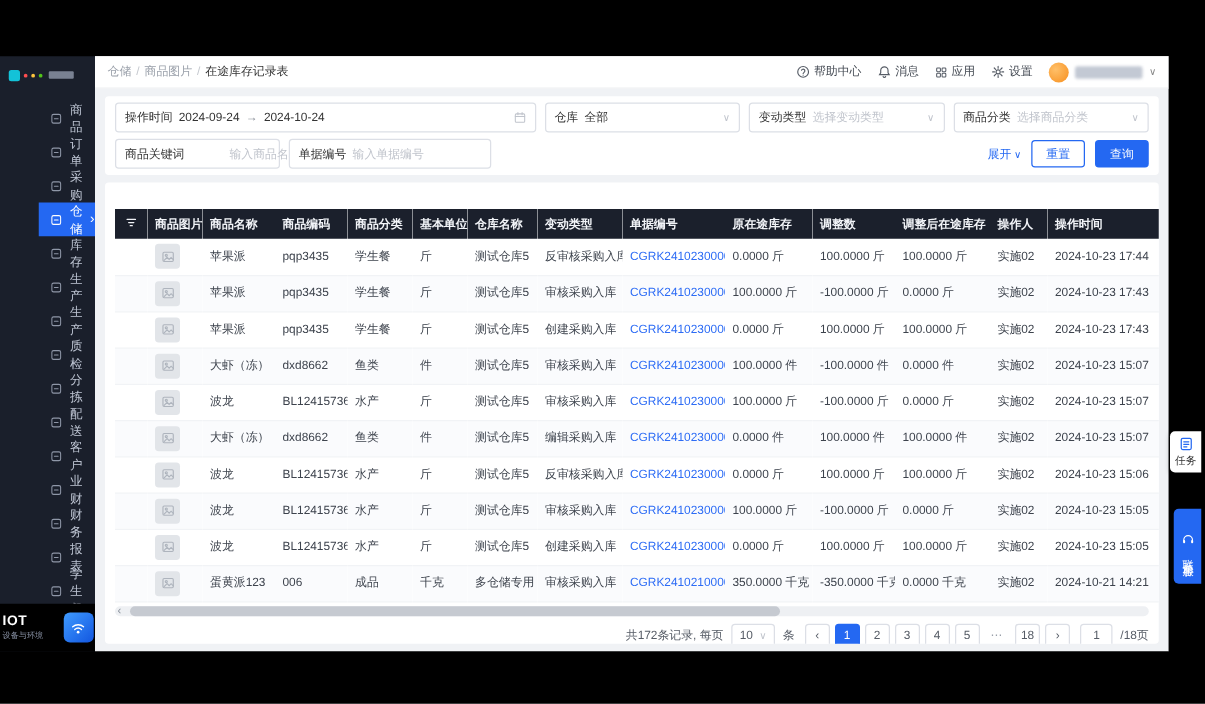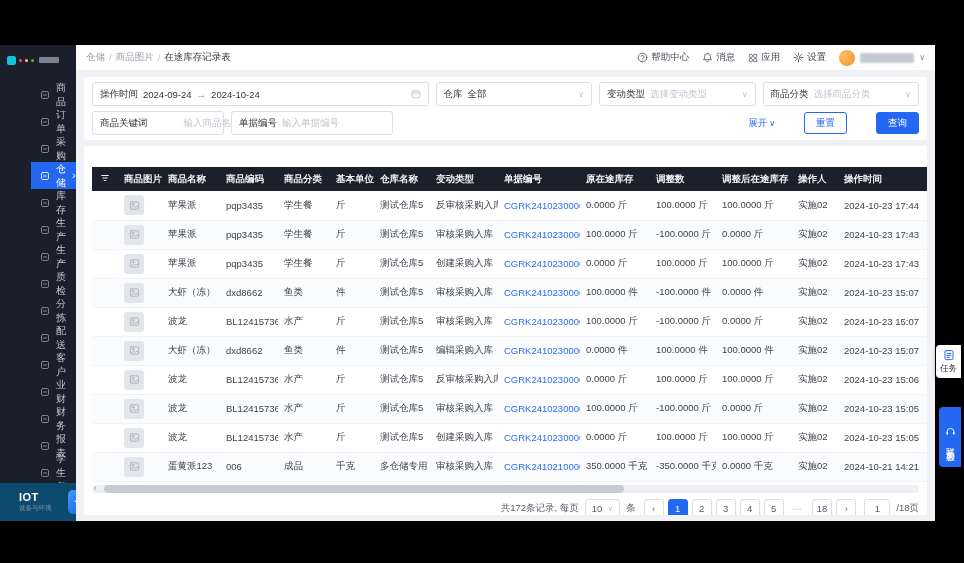--- a/index.html
+++ b/index.html
@@ -14,21 +14,21 @@
   .logo-sq { width:9px; height:9px; border-radius:2px; background:#13c2d8; }
   .logo-dot { width:3px; height:3px; border-radius:50%; }
   .d1{background:#ff4d4f;} .d2{background:#ffc53d;} .d3{background:#52c41a;}
   .logo-bar { width:20px; height:6px; background:#9aa3b5; border-radius:1px; opacity:.75; margin-left:2px; }
   .menu { flex:1; padding-top:10px; display:flex; flex-direction:column; gap:0; overflow:hidden; }
   .side-item { height:27px; flex-shrink:0; display:flex; align-items:center; gap:6px; padding:0 9px; font-size:10px; color:#bfc6d4; cursor:pointer;margin-left:31px; }
   .side-item .s-icon { display:flex; color:#8f97a8; }
   .side-item.active { background:#2468f2; color:#fff; }
   .side-item.active .s-icon { color:#fff; }
   .s-caret { margin-left:auto; color:#fff; font-size:11px; line-height:1; }
-  .iot { height:38px; background:#0c4a6e; display:flex; align-items:center; padding:0 19px; gap:16px; flex-shrink:0; }
+  .iot { height:38px; background:#000000; display:flex; align-items:center; padding:0 2px; gap:16px; flex-shrink:0; }
   .iot-txt .t1 { color:#fff; font-weight:bold; font-size:11px; letter-spacing:.5px; line-height:1.1; }
   .iot-txt .t2 { color:#8a93a6; font-size:6.5px; white-space:nowrap; }
   .iot-badge { width:24px; height:24px; border-radius:5px; background:linear-gradient(135deg,#3f9bff,#1256e0); margin-left:auto; display:flex; align-items:center; justify-content:center; color:#fff; flex-shrink:0; }
 
   
   .main { width:859px; display:flex; flex-direction:column; background:#f0f2f5; flex-shrink:0; }
   .topbar { height:26px; background:#fff; display:flex; align-items:center; padding:0 10px; flex-shrink:0; border-bottom:1px solid #eef0f2; }
   .crumb { font-size:9.5px; color:#9aa0aa; display:flex; gap:4px; align-items:center; }
   .crumb .cur { color:#333; }
   .crumb .sep { color:#c3c7cd; }
@@ -50,21 +50,21 @@
   .f-label { color:#333; white-space:nowrap; }
   .f-value { color:#333; white-space:nowrap;text-align:right; }
   .f-ph { color:#c0c4cc; white-space:nowrap; }
   .f-sep { color:#8a8f99; }
   .f-caret { margin-left:auto; color:#c0c4cc; font-size:8px; }
   .f-ico { margin-left:auto; color:#c0c4cc; display:flex; }
   .w-time{width:340px;} .w-wh{width:158px;} .w-ct{width:158px;} .w-cat{width:158px;} .w-kw{width:132px;gap:36px;} .w-doc{width:162px;}
   .f-actions { margin-left:auto; display:flex; align-items:center; gap:8px; }
   .expand-link { color:#2468f2; font-size:9.5px; display:flex; align-items:center; gap:2px; cursor:pointer; }
   .x-caret { font-size:8px; }
-  .btn { height:22px; padding:0 11px; border-radius:3px; font-size:9.5px; display:flex; align-items:center; cursor:pointer; font-family:inherit;margin-left:21px; }
+  .btn { height:22px; padding:0 11px; border-radius:3px; font-size:9.5px; display:flex; align-items:center; cursor:pointer; font-family:inherit; }
   .btn-reset { border:1px solid #2468f2; color:#2468f2; background:#fff; }
   .btn-search { background:#2468f2; color:#fff; border:1px solid #2468f2; }
 
   
   .table-panel { background:#fff; border-radius:3px; flex:1; padding:21px 8px 3px; display:flex; flex-direction:column; overflow:hidden; }
   table { border-collapse:collapse; table-layout:fixed; width:842px; font-size:9.5px; }
   thead th { background:#1b202c; color:#f2f4f8; font-weight:bold; height:24px; text-align:left; padding:0 6px; white-space:nowrap; overflow:hidden; }
   thead th.th-ico { text-align:center; padding:0; }
   tbody td { height:29px; padding:0 6px; color:#3d434d; border-bottom:1px solid #f1f3f6; white-space:nowrap; overflow:hidden; background:#fff; }
   tbody tr:nth-child(even) td { background:#fafbfd; }

